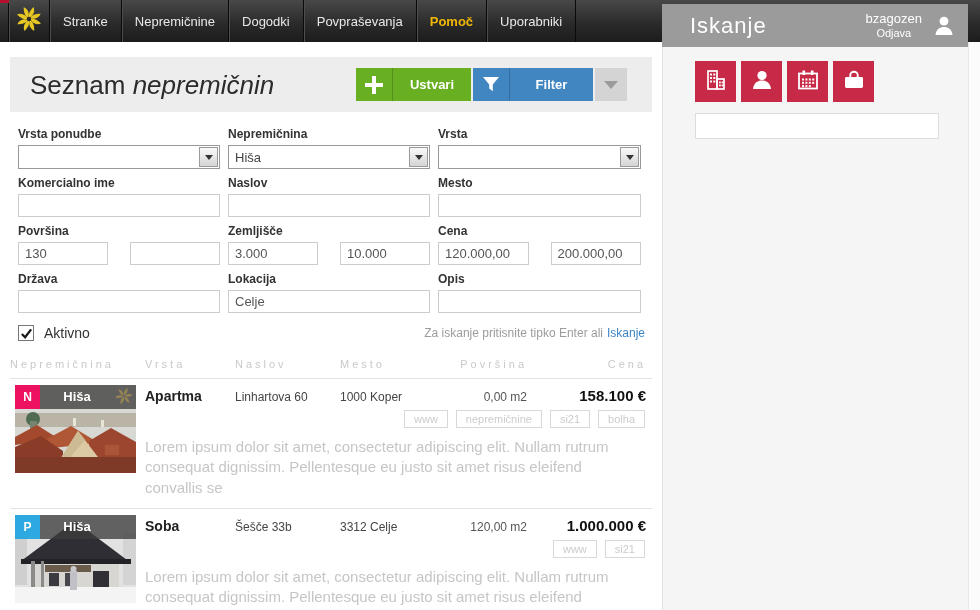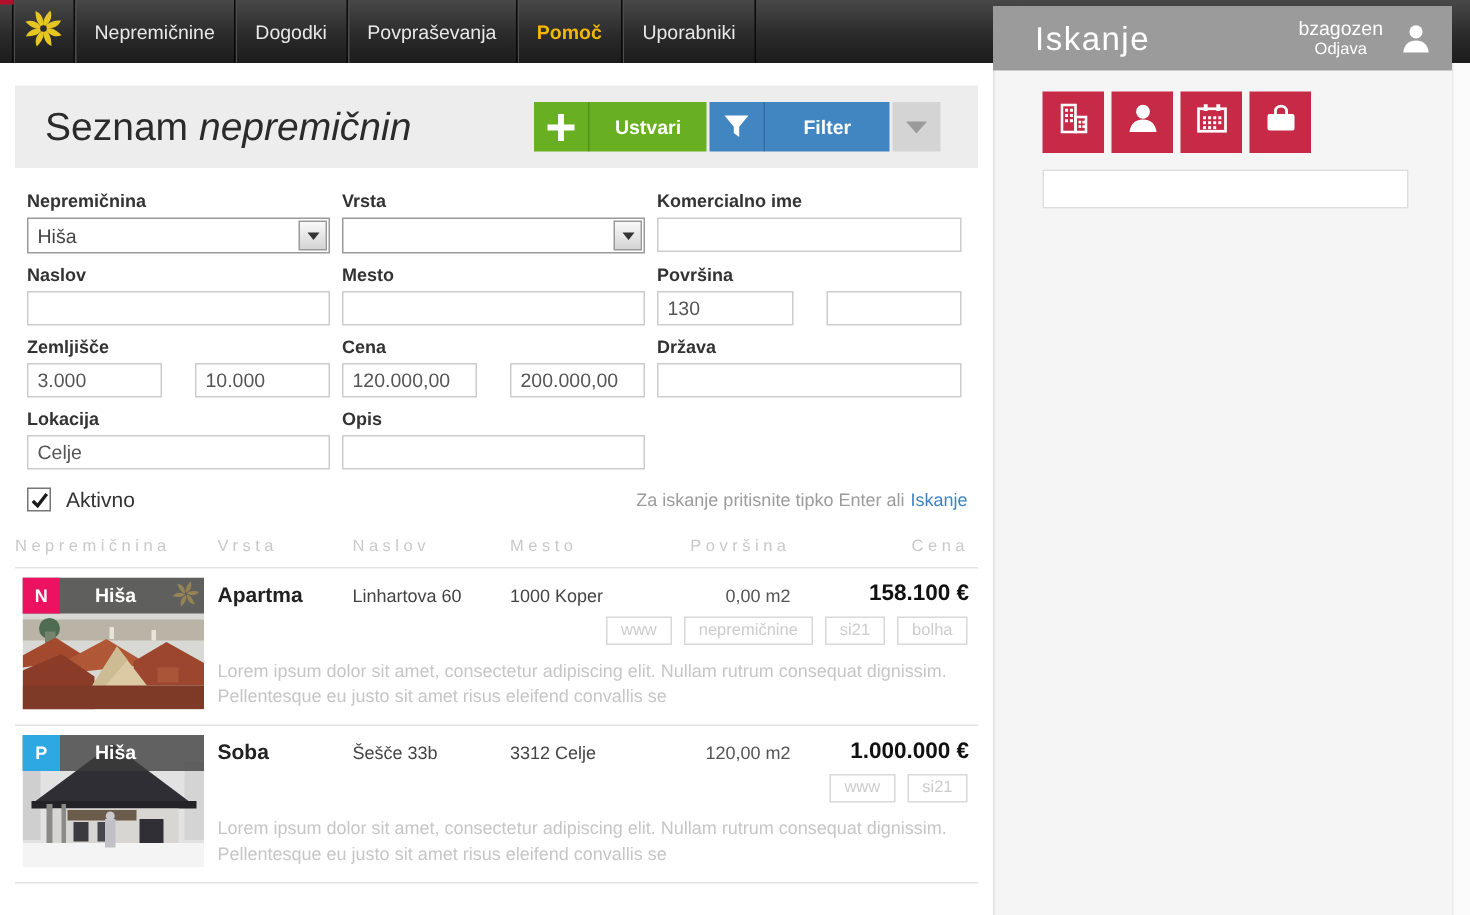--- a/index.html
+++ b/index.html
@@ -104,21 +104,21 @@
   .img-swirl { position:absolute; right:3px; top:2px; opacity:0.55; }
   .cell-type { font-weight:bold; font-size:14px; color:#222; padding-top:3px; }
   .cell-addr, .cell-city { font-size:12px; color:#444; padding-top:5px; }
   .cell-area { font-size:12px; color:#555; text-align:right; padding-top:5px; }
   .cell-price { font-size:15px; font-weight:bold; color:#111; text-align:right;
                 padding-right:6px; padding-top:2px; }
   .portals { grid-column:2/7; display:flex; justify-content:flex-end; gap:8px;
              margin-top:6px; padding-right:7px; }
   .portal-btn { border:1px solid #d8d8d8; color:#ccc; font-size:11px; padding:2px 9px;
                 background:#fff; cursor:pointer; }
-  .desc { grid-column:2/7; font-size:12px; color:#c6c6c6; line-height:1.35;
+  .desc { grid-column:2/7; font-size:15px; color:#c6c6c6; line-height:1.35;
           margin-top:9px; padding-right:14px; }
 </style>
 </head>
 <body>
 
 <div class="topnav">
   <div class="nav-notch"></div>
   <div class="nav-cells">
     <div class="nav-cell logo-cell">
       <span>
@@ -130,20 +130,23 @@
             <path d="M0,-1 C4,-3 6.5,-7.5 4.5,-12 C1,-8.5 -1,-5 0,-1 Z" transform="rotate(135)"></path>
             <path d="M0,-1 C4,-3 6.5,-7.5 4.5,-12 C1,-8.5 -1,-5 0,-1 Z" transform="rotate(180)"></path>
             <path d="M0,-1 C4,-3 6.5,-7.5 4.5,-12 C1,-8.5 -1,-5 0,-1 Z" transform="rotate(225)"></path>
             <path d="M0,-1 C4,-3 6.5,-7.5 4.5,-12 C1,-8.5 -1,-5 0,-1 Z" transform="rotate(270)"></path>
             <path d="M0,-1 C4,-3 6.5,-7.5 4.5,-12 C1,-8.5 -1,-5 0,-1 Z" transform="rotate(315)"></path>
             <circle r="2.2" fill="#2b2b2b"></circle>
           </g>
         </svg>
       </span>
     </div>
+    <div class="nav-cell">
+        <div class="nav-item">Stranke</div>
+      </div>
     <div class="nav-cell">
         <div class="nav-item">Nepremičnine</div>
       </div>
     <div class="nav-cell">
         <div class="nav-item">Dogodki</div>
       </div>
     <div class="nav-cell">
         <div class="nav-item">Povpraševanja</div>
       </div>
     <div class="nav-cell">
@@ -259,20 +262,29 @@
       </div>
       <div class="btn-caret">
         <span class="caret-down"></span>
       </div>
     </div>
   </div>
 
   <div class="filter-form">
     <div class="form-grid">
       <div>
+        <div class="f-label">Vrsta ponudbe</div>
+        <div class="f-select">
+          <span></span>
+          <span class="sel-btn">
+              <span class="sel-tri"></span>
+            </span>
+        </div>
+      </div>
+      <div>
         <div class="f-label">Nepremičnina</div>
         <div class="f-select">
           <span>Hiša</span>
           <span class="sel-btn">
               <span class="sel-tri"></span>
             </span>
         </div>
       </div>
       <div>
         <div class="f-label">Vrsta</div>

